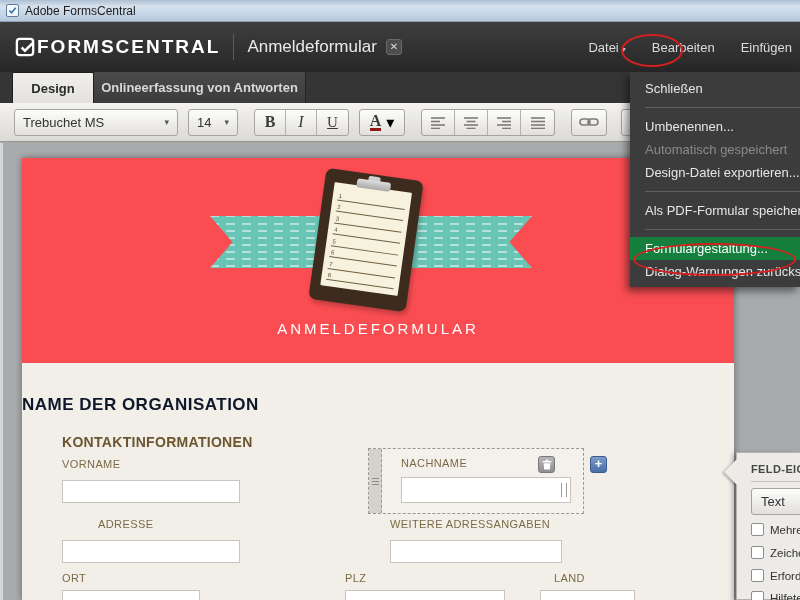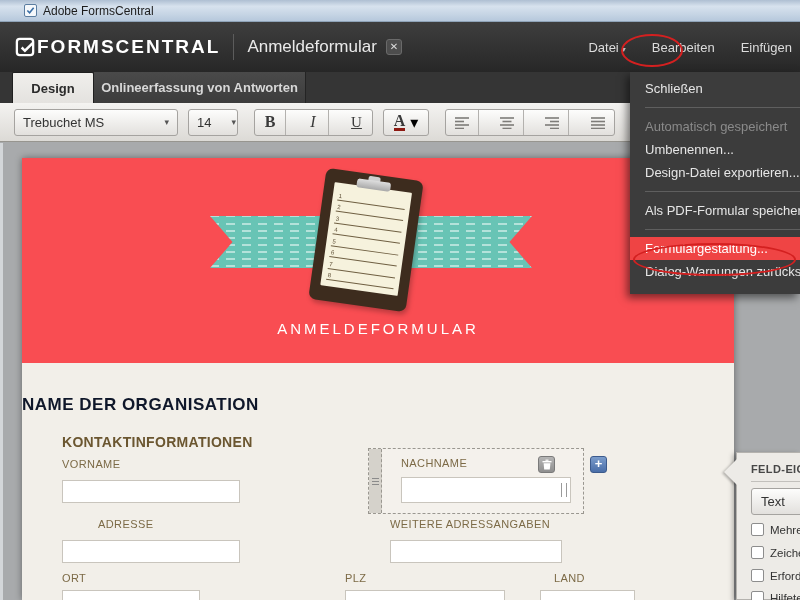--- a/index.html
+++ b/index.html
@@ -3,21 +3,21 @@
 <meta charset="utf-8">
 <style>
   * { margin:0; padding:0; box-sizing:border-box; }
   html,body { width:800px; height:600px; overflow:hidden; }
   body { font-family:"Liberation Sans", sans-serif; }
   .window { position:relative; width:800px; height:600px; background:#a8aaac; overflow:hidden; }
 
   
   .titlebar { position:absolute; left:0; top:0; width:800px; height:22px;
     background:linear-gradient(to bottom,#aebfd2 0%,#d7e2ee 30%,#c5d4e4 70%,#b6c8dc 100%);
-    display:flex; align-items:center; padding-left:24px; border-bottom:1px solid #8fa3b8; }
+    display:flex; align-items:center; padding-left:6px; border-bottom:1px solid #8fa3b8; }
   .titlebar-icon { width:13px; height:13px; background:#f5f8fb; border:1px solid #5b7da0; border-radius:2px;
     display:flex; align-items:center; justify-content:center; margin-right:6px; }
   .titlebar-icon svg { display:block; }
   .titlebar-text { font-size:12px; color:#1c1c1c; }
 
   
   .appheader { position:absolute; left:0; top:22px; width:800px; height:50px;
     background:linear-gradient(to bottom,#3e3e3e,#272727); display:flex; align-items:center; }
   .logo { margin-left:14px; display:flex; align-items:center; }
   .brand { color:#fff; font-weight:bold; font-size:19px; letter-spacing:2px; }
@@ -35,21 +35,21 @@
   .tab-active { margin-left:12px; width:82px; background:linear-gradient(to bottom,#f0efec,#e4e2df); color:#2b2b2b;
     border:1px solid #1f1f1f; border-bottom:none; border-radius:2px 2px 0 0; }
   .tab-inactive { width:212px; background:linear-gradient(to bottom,#4a4a4a,#3c3c3c); color:#d8d8d8;
     border-right:1px solid #242424; }
 
   
   .toolbar { position:absolute; left:0; top:103px; width:800px; height:39px;
     background:linear-gradient(to bottom,#f4f3f1,#dcdad6); border-bottom:1px solid #97958f;
     display:flex; align-items:center; }
   .tbtn, .tgroup { background:linear-gradient(to bottom,#fdfdfc,#e2e0dd); border:1px solid #a5a3a0; border-radius:3px;
-    height:27px; display:flex; align-items:center;gap:12px; }
+    height:27px; display:flex; align-items:center; }
   .select { justify-content:space-between; padding:0 8px; font-size:13px; color:#333; }
   .select .arr { font-size:9px; color:#555; margin-left:8px; }
   .font-select { width:164px; margin-left:14px; }
   .size-select { width:50px; margin-left:10px; }
   .tgroup { margin-left:16px; }
   .seg { width:31px; height:25px; display:flex; align-items:center; justify-content:center; border-right:1px solid #b3b1ae; }
   .seg:last-child { border-right:none; }
   .b-glyph { font-family:"Liberation Serif",serif; font-weight:bold; font-size:16px; color:#3a3a3a; }
   .i-glyph { font-family:"Liberation Serif",serif; font-style:italic; font-size:16px; color:#3a3a3a; }
   .u-glyph { font-family:"Liberation Serif",serif; font-size:15px; color:#3a3a3a; text-decoration:underline; }
@@ -120,24 +120,24 @@
   .props-rule { position:absolute; left:14px; top:28px; width:60px; border-top:1px solid #c2c0bc; }
   .props-typebtn { position:absolute; left:14px; top:35px; width:70px; height:27px;
     background:linear-gradient(to bottom,#fdfdfc,#e2e0dd); border:1px solid #a5a3a0; border-radius:3px;
     font-size:13px; color:#333; display:flex; align-items:center; padding-left:9px; }
   .props-check { position:absolute; left:14px; display:flex; align-items:center; gap:6px; white-space:nowrap; }
   .cbox { width:13px; height:13px; background:#fff; border:1px solid #8d8d8d; border-radius:2px; flex:none; }
   .clabel { font-size:11.5px; color:#333; }
 
   
   .file-menu { position:absolute; left:630px; top:72px; width:170px; background:#3c3c3c;
-    box-shadow:-3px 4px 8px rgba(0,0,0,.5); padding:5px 0 11px 0; z-index:20; }
+    box-shadow:-3px 4px 8px rgba(0,0,0,.5); padding:5px 0 4px 0; z-index:20; }
   .menu-item { height:23px; line-height:23px; padding-left:15px; font-size:13px; color:#e6e6e6; white-space:nowrap; }
   .menu-item.disabled { color:#8a8a8a; }
-  .menu-item.highlighted { background:#ef4444; color:#fff; }
+  .menu-item.highlighted { background:#15803d; color:#fff; }
   .menu-sep { height:1px; background:#5f5f5f; margin:7px 0 7px 15px; }
 
   
   .ellipse { position:absolute; border:2.5px solid #d42020; border-radius:50%; z-index:30; pointer-events:none; }
   .ellipse-datei { left:621px; top:34px; width:62px; height:33px; }
   .ellipse-form { left:633px; top:243px; width:163px; height:33px; }
 
   svg { display:block; }
 </style>
 </head>
@@ -362,22 +362,22 @@
     </div>
     <div class="props-check" style="top:138px;">
       <span class="cbox"></span>
       <span class="clabel">Hilfetext</span>
     </div>
   </div>
 
   <div class="file-menu">
     <div class="menu-item">Schließen</div>
     <div class="menu-sep"></div>
+    <div class="menu-item">Umbenennen...</div>
     <div class="menu-item disabled">Automatisch gespeichert</div>
-    <div class="menu-item">Umbenennen...</div>
     <div class="menu-item">Design-Datei exportieren...</div>
     <div class="menu-sep"></div>
     <div class="menu-item">Als PDF-Formular speichern</div>
     <div class="menu-sep"></div>
     <div class="menu-item highlighted">Formulargestaltung...</div>
     <div class="menu-item">Dialog-Warnungen zurücksetzen</div>
   </div>
 
   <div class="ellipse ellipse-datei"></div>
   <div class="ellipse ellipse-form"></div>

